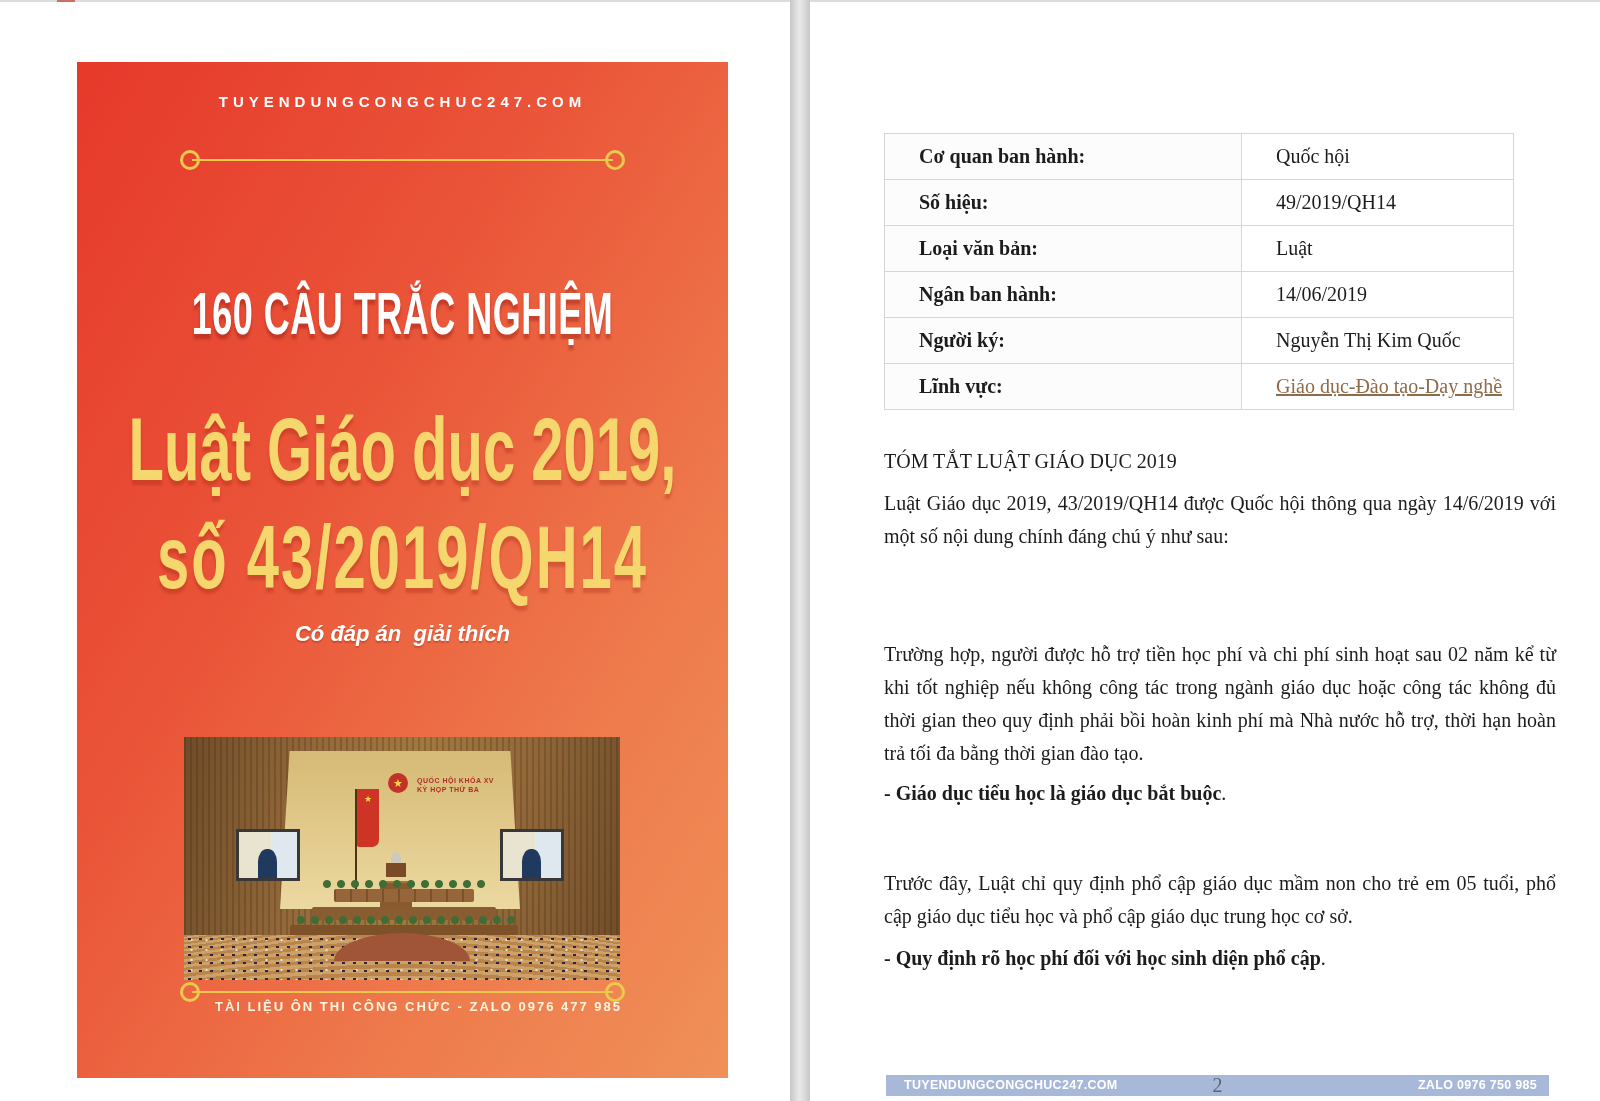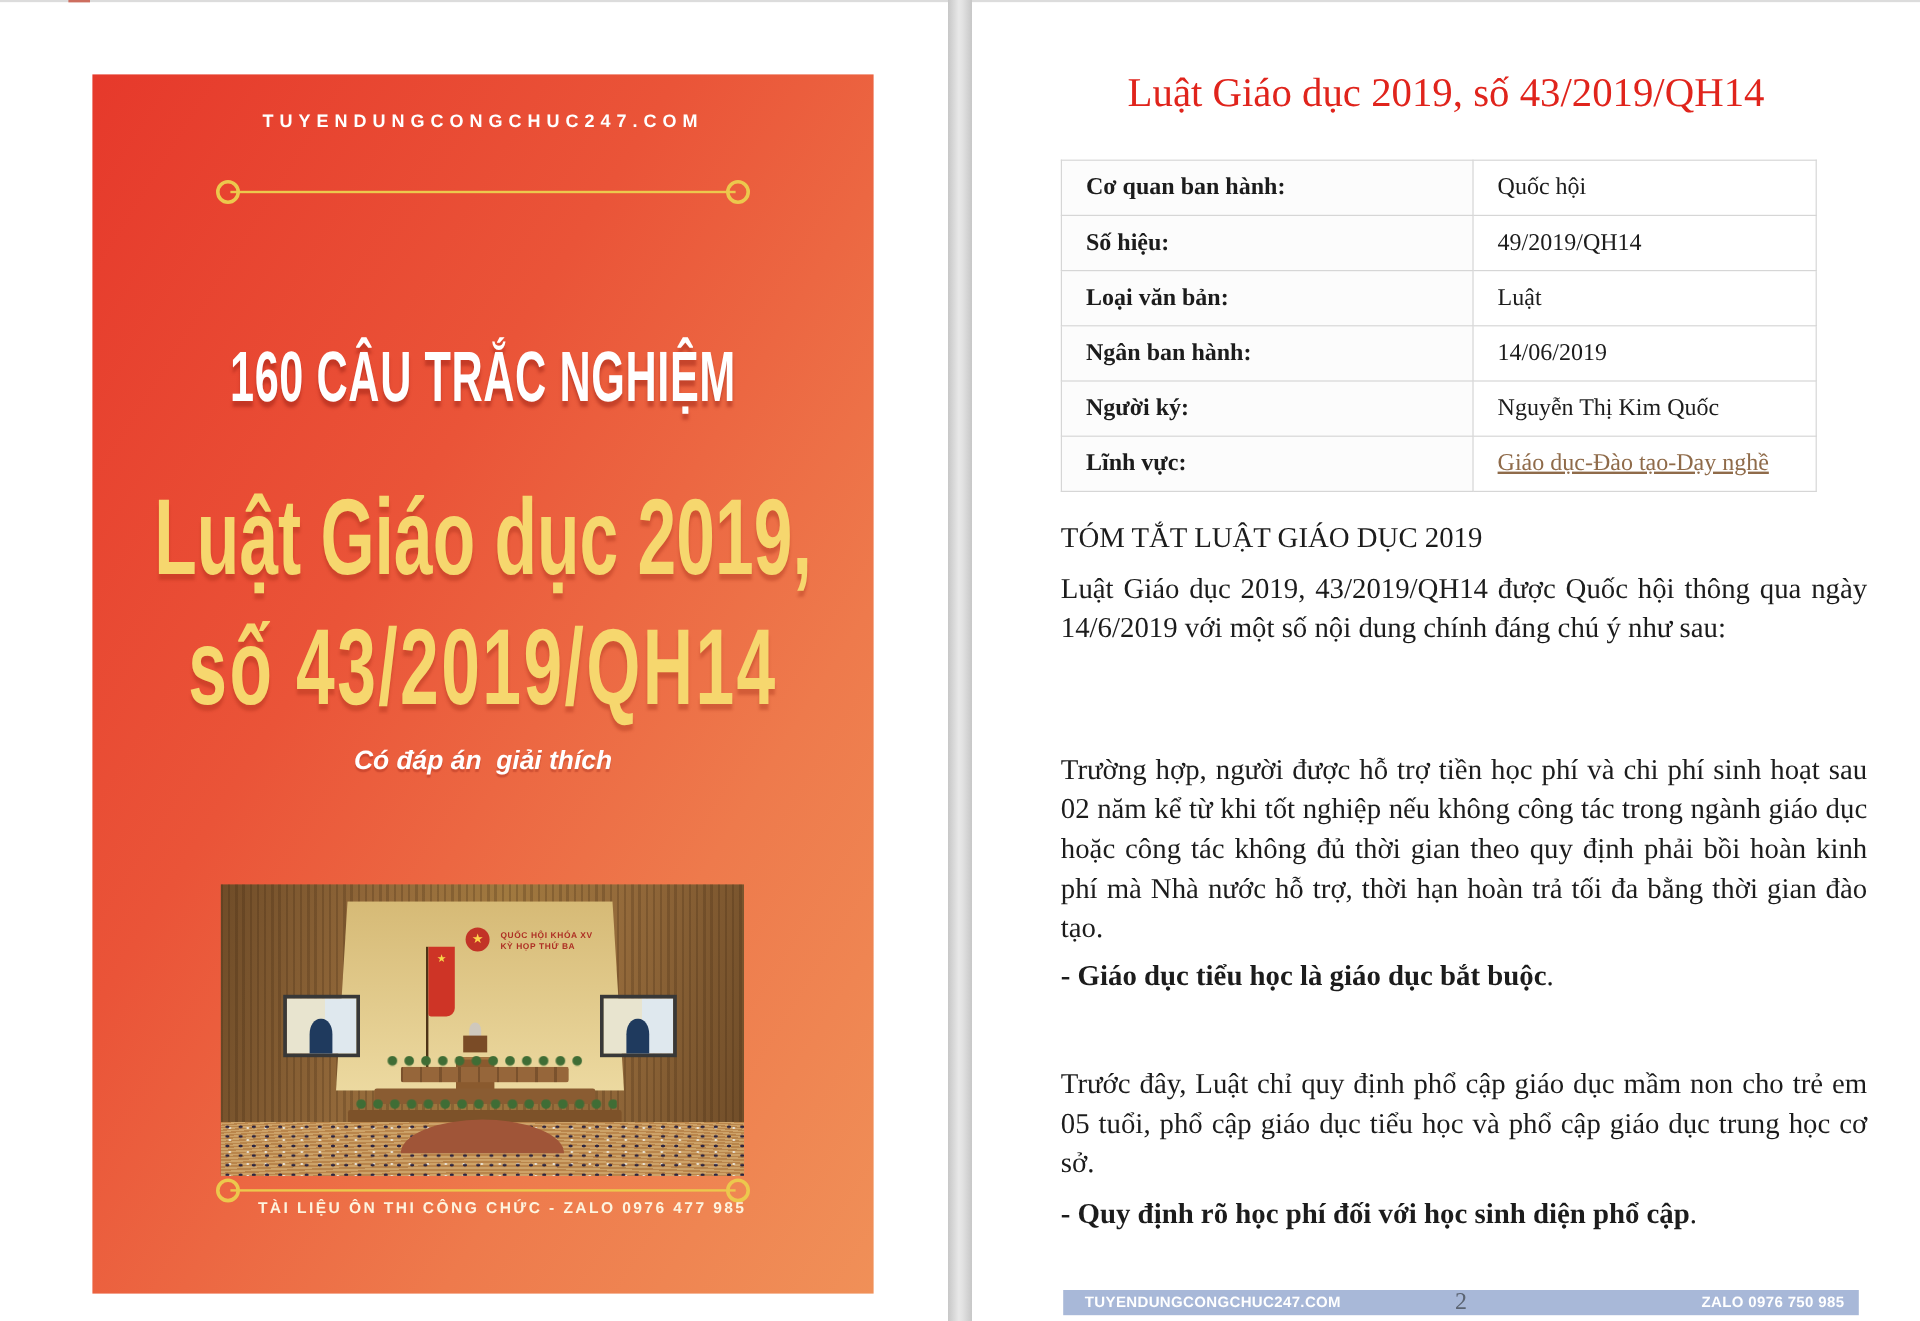--- a/index.html
+++ b/index.html
@@ -83,25 +83,25 @@
            repeating-radial-gradient(120% 95% at 50% -50%,#b9854b 0 7px,#cda268 7px 14px);
          background-size:11px 8px,15px 10px,auto;}
   .ph-carpet{position:absolute;left:150px;right:150px;top:196px;height:28px;background:#a05538;
          border-radius:50% 50% 0 0/100% 100% 0 0;}
 
   
   .doc-title{position:absolute;left:0;top:54px;width:100%;text-align:center;
          font-family:"Liberation Serif",serif;font-size:34px;line-height:44px;color:var(--title_red);}
   .info-table{position:absolute;left:74px;top:131px;width:630px;border-collapse:collapse;
          font-family:"Liberation Serif",serif;font-size:20px;color:var(--body_text);}
-  .info-table td{border:1px solid var(--border_gray);height:45px;padding:0 10px 0 20px;vertical-align:middle;margin-left:43px;}
+  .info-table td{border:1px solid var(--border_gray);height:45px;padding:0 10px 0 34px;vertical-align:middle;margin-left:43px;}
   .info-table td.cell-label{width:312px;font-weight:bold;background:#fcfcfc;}
   .doc-link{color:var(--link_brown);text-decoration:underline;}
-  .doc-body{position:absolute;left:74px;top:431px;width:672px;
-         font-family:"Liberation Serif",serif;font-size:24px;line-height:33px;
+  .doc-body{position:absolute;left:74px;top:443px;width:672px;
+         font-family:"Liberation Serif",serif;font-size:20px;line-height:33px;
          color:var(--body_text);text-align:justify;}
   .doc-body p{margin:0;}
   .doc-body .b{font-weight:bold;}
   .doc-body .p1{margin-top:9px;} .doc-body .p2{margin-top:9px;} .doc-body .p3{margin-top:85px;}
   .doc-body .p4{margin-top:7px;} .doc-body .p5{margin-top:57px;} .doc-body .p6{margin-top:9px;}
   .doc-footer{position:absolute;left:76px;top:1073px;width:663px;height:21px;background:var(--footer_bar);}
   .doc-footer .site{position:absolute;left:18px;top:0;line-height:21px;font-size:12.5px;font-weight:bold;color:#fff;letter-spacing:.3px;}
   .doc-footer .zalo{position:absolute;right:12px;top:0;line-height:21px;font-size:12.5px;font-weight:bold;color:#fff;letter-spacing:.3px;}
   .doc-footer .pnum{position:absolute;left:0;top:-1px;width:100%;text-align:center;line-height:22px;
          font-family:"Liberation Serif",serif;font-size:20px;color:var(--page_number_gray);}
@@ -157,21 +157,20 @@
         <span class="deco-circle r"></span>
       </div>
 
       <div class="cover-footer">TÀI LIỆU ÔN THI CÔNG CHỨC - ZALO 0976 477 985</div>
     </div>
   </div>
 
   <div class="gutter"></div>
 
   <div class="page-right">
-    <div class="doc-title">Luật Giáo dục 2019, số 43/2019/QH14</div>
 
     <table class="info-table">
       <tbody>
           <tr>
             <td class="cell-label">Cơ quan ban hành:</td>
             <td class="cell-value">Quốc hội</td>
           </tr>
           <tr>
             <td class="cell-label">Số hiệu:</td>
             <td class="cell-value">49/2019/QH14</td>

